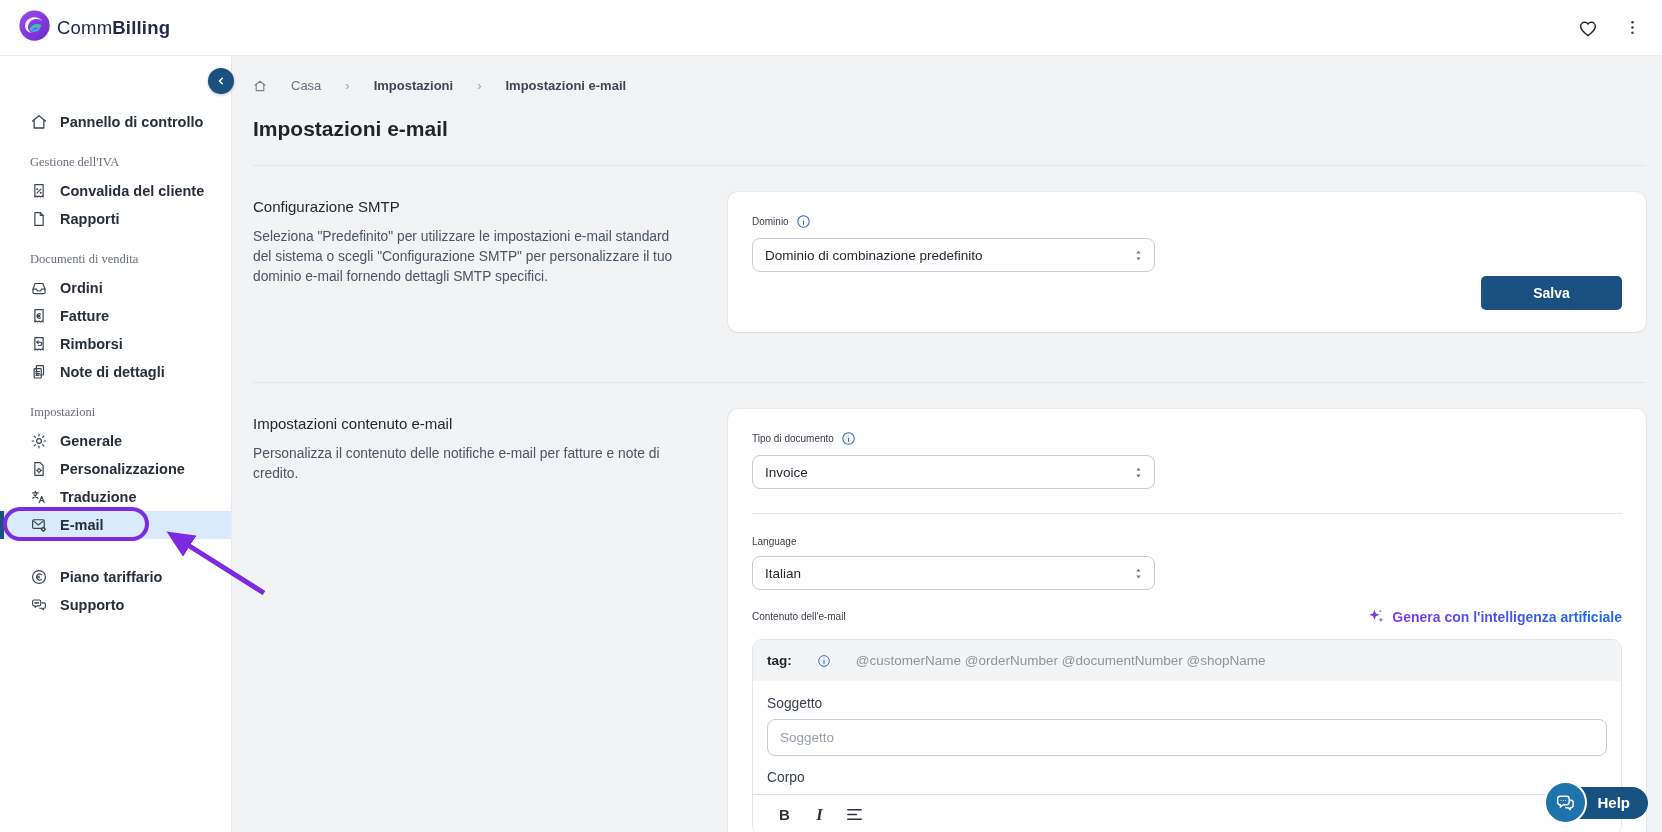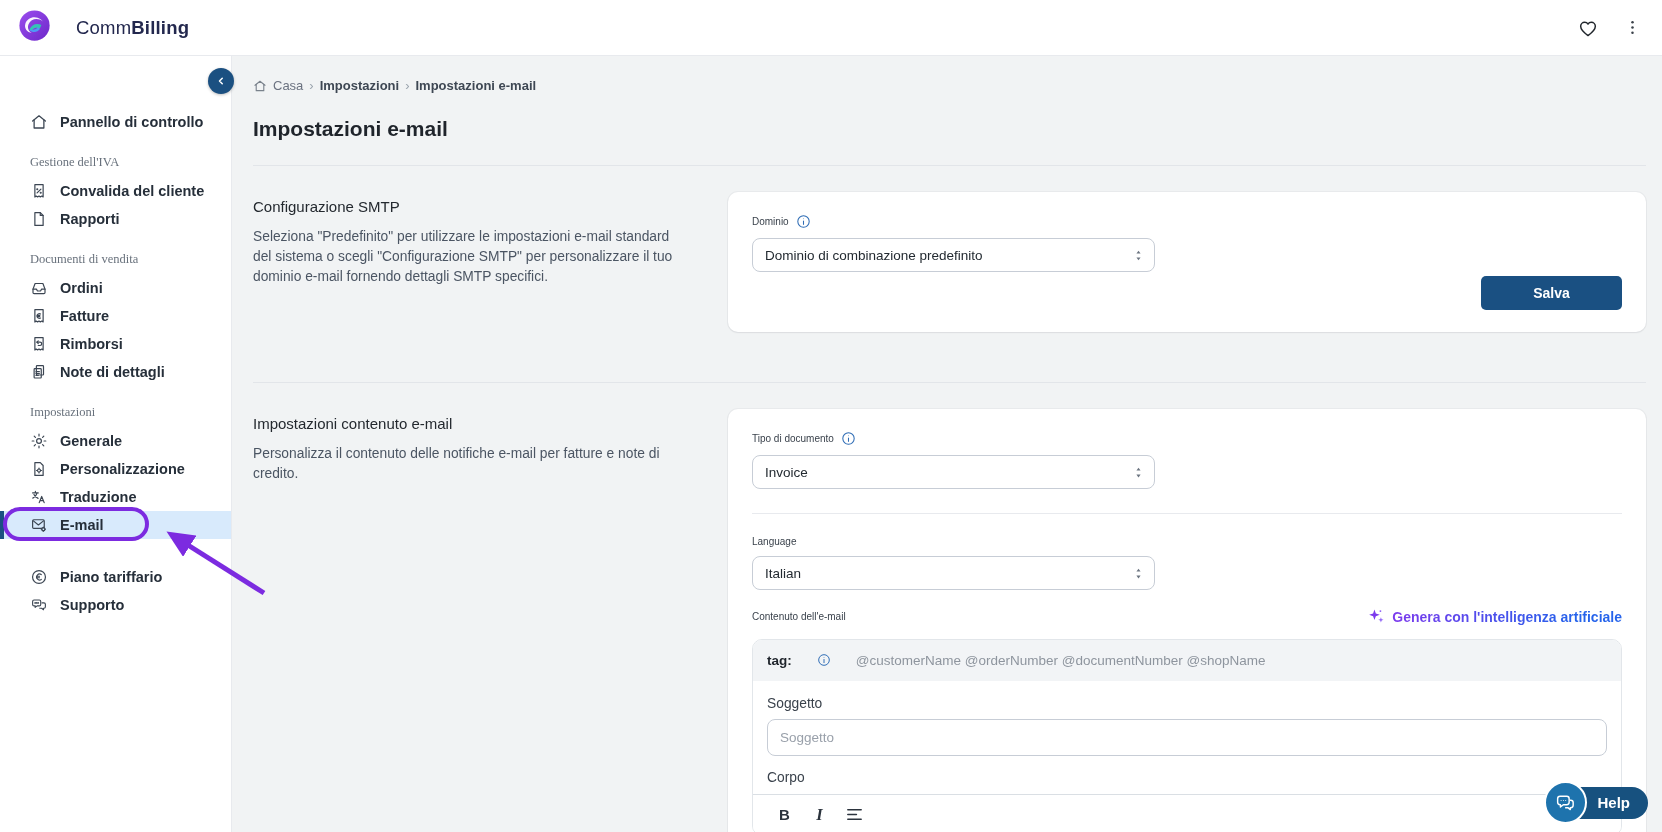--- a/index.html
+++ b/index.html
@@ -10,21 +10,21 @@
     overflow: hidden;
     position: relative;
     color: #1f242b;
   }
 
   
   .header {
     height: 56px; background: #fff; border-bottom: 1px solid #e8eaee;
     display: flex; align-items: center; padding: 0 18px; position: relative; z-index: 2;
   }
-  .logo { display: flex; align-items: center; gap: 25px; cursor: pointer; }
+  .logo { display: flex; align-items: center; gap: 6px; cursor: pointer; }
   .logo-text { font-size: 18.5px; color: #23284e; letter-spacing: .2px; }
   .logo-part1 { font-weight: 500; }
   .logo-part2 { font-weight: 800; }
   .header-actions { margin-left: auto; display: flex; align-items: center; gap: 24px; padding-right: 2px; }
   .icon-btn { background: none; border: none; cursor: pointer; display: flex; align-items: center; }
 
   
   .app { display: flex; height: 776px; }
 
   
@@ -48,21 +48,21 @@
   }
   .side-heading {
     margin: 17px 0 6px; padding: 0 14px 0 30px; height: 18px; line-height: 18px;
     font-size: 12.5px; font-weight: 400; color: #68717c; white-space: nowrap; font-family: Liberation Serif, serif;
   }
   .side-footer { margin-top: 24px; }
 
   
   .main { flex: 1; background: #f1f3f4; padding: 14px 16px 0 21px; min-width: 0; overflow: hidden; }
 
-  .breadcrumb { display: flex; align-items: center; gap: 6px; font-size: 13px; color: #6b7280; padding-top: 8px; }
+  .breadcrumb { display: flex; align-items: center; gap: 24px; font-size: 13px; color: #6b7280; padding-top: 8px; }
   .breadcrumb .home-ic { display: flex; align-items: center; }
   .crumb { cursor: pointer; }
   .crumb-strong { color: #3e4753; font-weight: 600; }
   .crumb-sep { color: #9aa3ad; font-size: 13px; }
 
   .page-title { font-size: 21px; font-weight: 600; color: #1f242b; margin-top: 24px; }
 
   .hr { height: 1px; background: #e2e5e9; margin-top: 24px; }
   .hr2 { height: 1px; background: #e2e5e9; margin-top: 50px; }
 
@@ -93,21 +93,21 @@
 
   .content-header-row { display: flex; align-items: center; justify-content: space-between; margin-top: 18px; }
   .ai-link { display: flex; align-items: center; gap: 7px; cursor: pointer; background: none; border: none; }
   .ai-text {
     font-size: 14px; font-weight: 600; font-family: "Liberation Sans", sans-serif;
     background: linear-gradient(90deg, #7c3aed 0%, #2563eb 80%);
     -webkit-background-clip: text; background-clip: text; color: transparent;
   }
 
   .tag-panel { margin-top: 14px; border: 1px solid #e2e6ea; border-radius: 10px; background: #fff; overflow: hidden; }
-  .tag-head { background: #f2f4f6; padding: 13px 14px; display: flex; align-items: flex-start; gap: 25px; font-size: 13.5px; }
+  .tag-head { background: #f2f4f6; padding: 13px 14px; display: flex; align-items: flex-end; gap: 25px; font-size: 13.5px; }
   .tag-label { font-weight: 700; color: #1f242b; }
   .tag-list { color: #8e959e; }
   .tag-body { padding: 9px 14px 0; }
   .sub-label { font-size: 13.8px; color: #3a424c; margin: 6px 0 8px; }
   .subject-input {
     width: 100%; height: 37px; border: 1px solid #c7cdd6; border-radius: 8px; padding: 0 12px;
     font-size: 13.5px; color: #232a31; font-family: "Liberation Sans", sans-serif; outline: none; background: #fff;
   }
   .subject-input::placeholder { color: #99a0aa; }
   .body-label { margin-top: 14px; }

